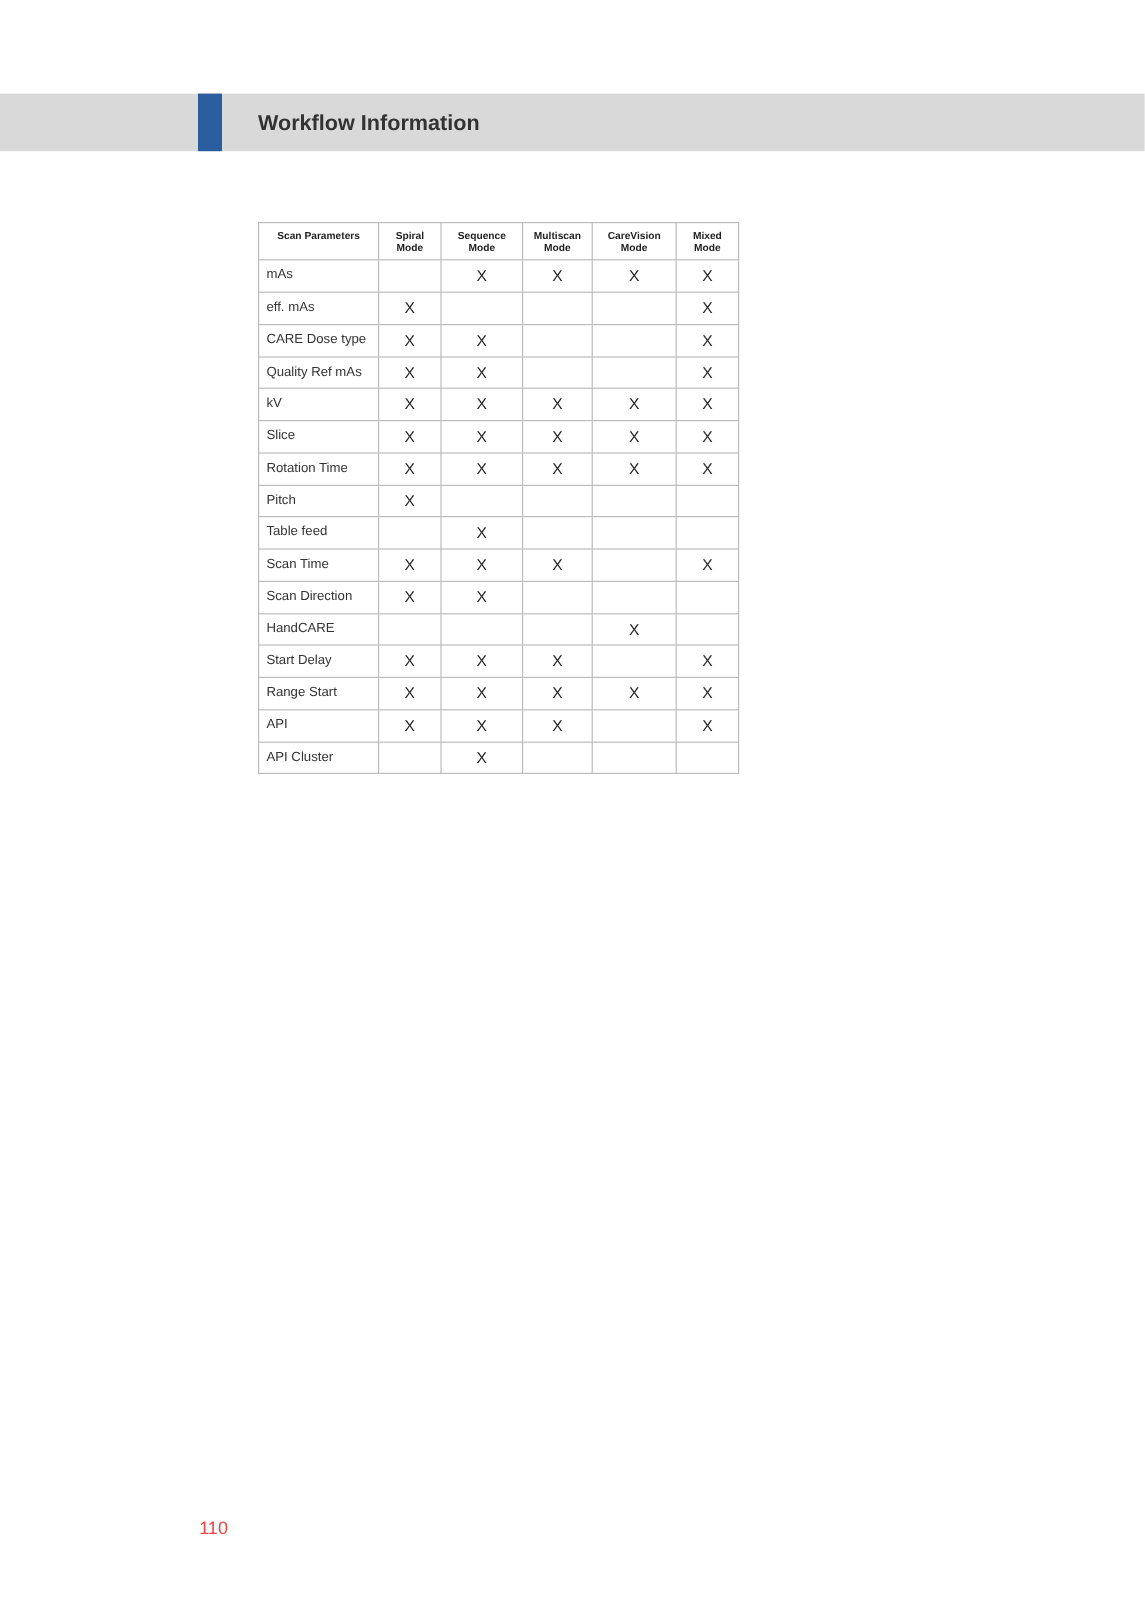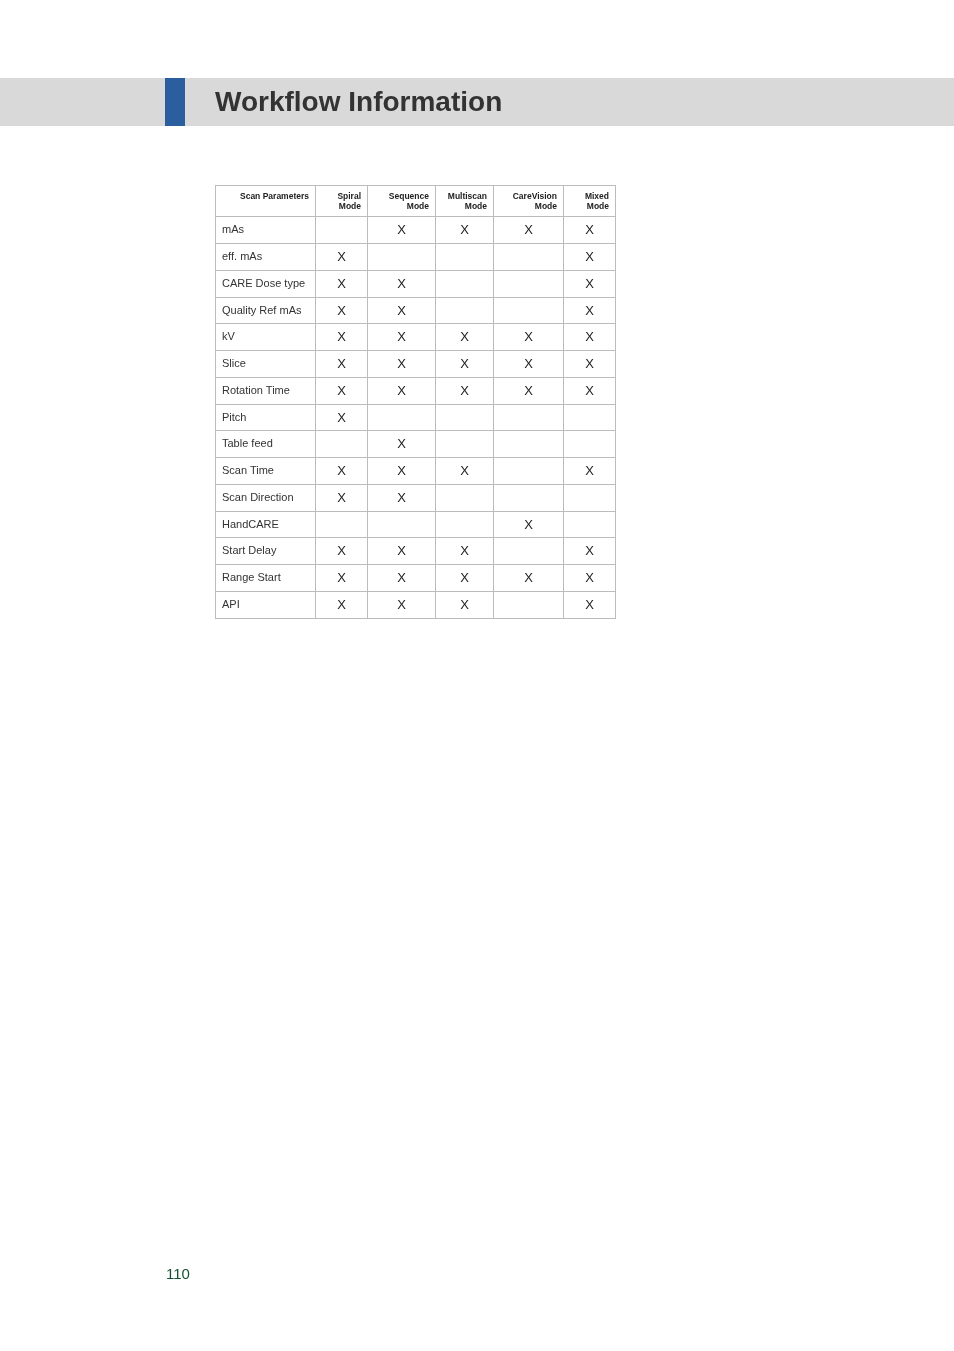--- a/index.html
+++ b/index.html
@@ -32,42 +32,42 @@
       height: 48px;
       background: #2a5e9e;
     }
     .header-title {
       position: absolute;
       top: 78px;
       left: 215px;
       height: 48px;
       display: flex;
       align-items: center;
-      font-size: 28px;
+      font-size: 18px;
       font-weight: 700;
       color: #333;
     }
     .content {
       position: absolute;
       top: 185px;
       left: 215px;
     }
     table {
       border-collapse: collapse;
       table-layout: fixed;
     }
     th, td {
       border: 1px solid #bcbcbc;
       padding: 4px 6px;
       vertical-align: top;
     }
     th {
       font-weight: 700;
       font-size: 8.5px;
-      text-align: right;
+      text-align: center;
       color: #222;
       line-height: 1.2;
       padding: 5px 6px;
     }
     td.param {
       font-size: 11px;
       color: #333;
       line-height: 1.25;
       padding: 6px 6px;
     }
@@ -82,21 +82,21 @@
     col.c1 { width: 52px; }
     col.c2 { width: 68px; }
     col.c3 { width: 58px; }
     col.c4 { width: 70px; }
     col.c5 { width: 52px; }
     .page-number {
       position: absolute;
       left: 166px;
       top: 1265px;
       font-size: 15px;
-      color: #14532d;
+      color: #ef4444;
     }
   </style>
 </head>
 <body>
 
 <div class="header-band"></div>
 <div class="header-accent"></div>
 <div class="header-title">Workflow Information</div>
 
 <div class="content">
@@ -233,17 +233,25 @@
           <td class="cell">X</td>
         </tr>
         <tr>
           <td class="param">API</td>
           <td class="cell">X</td>
           <td class="cell">X</td>
           <td class="cell">X</td>
           <td class="cell"></td>
           <td class="cell">X</td>
         </tr>
+        <tr>
+          <td class="param">API Cluster</td>
+          <td class="cell"></td>
+          <td class="cell">X</td>
+          <td class="cell"></td>
+          <td class="cell"></td>
+          <td class="cell"></td>
+        </tr>
       </tbody>
   </table>
 </div>
 
 <div class="page-number">110</div>
 
 </body></html>

